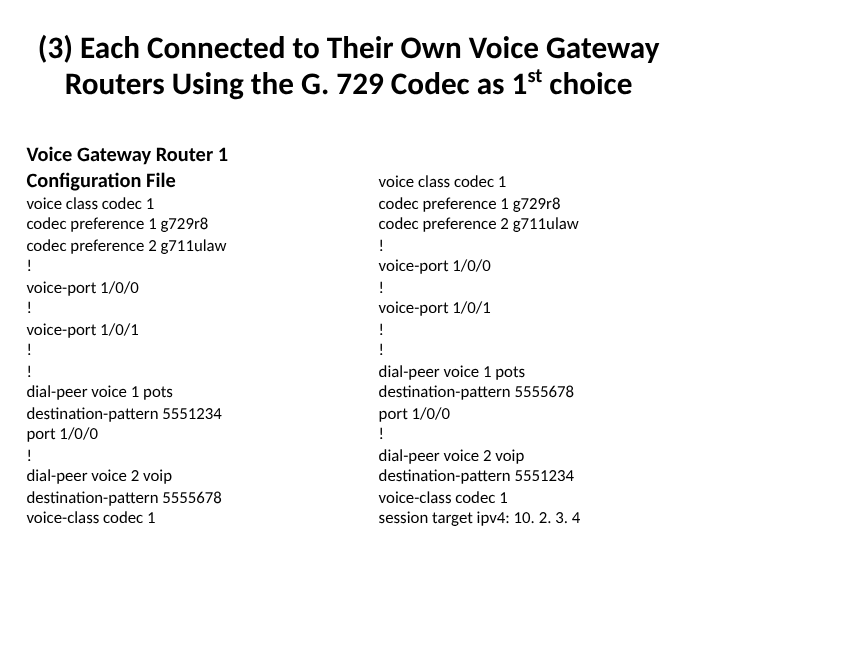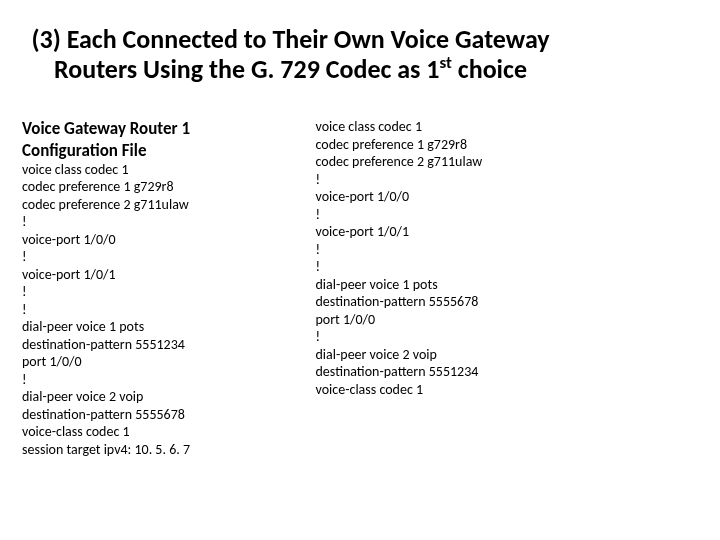--- a/index.html
+++ b/index.html
@@ -29,20 +29,21 @@
   .title sup {
     font-size: 0.65em;
     vertical-align: super;
     line-height: 0;
   }
   .columns {
     display: flex;
     flex-direction: row;
     gap: 50px;
     padding: 0 2px;
+    align-items: flex-end;
   }
   .col {
     flex: 1 1 0;
     min-width: 0;
   }
   .col-header {
     font-weight: 700;
     font-size: 17px;
     line-height: 1.25;
     margin-bottom: 0px;
@@ -73,21 +74,20 @@
           <div class="config-line">voice-port 1/0/1</div>
           <div class="config-line">!</div>
           <div class="config-line">!</div>
           <div class="config-line">dial-peer voice 1 pots</div>
           <div class="config-line">destination-pattern 5551234</div>
           <div class="config-line">port 1/0/0</div>
           <div class="config-line">!</div>
           <div class="config-line">dial-peer voice 2 voip</div>
           <div class="config-line">destination-pattern 5555678</div>
           <div class="config-line">voice-class codec 1</div>
-          <div class="config-line">session target ipv4: 10. 5. 6. 7</div>
         </div>
     </div>
 
     <div class="col">
       <div>
           <div class="config-line">voice class codec 1</div>
           <div class="config-line">codec preference 1 g729r8</div>
           <div class="config-line">codec preference 2 g711ulaw</div>
           <div class="config-line">!</div>
           <div class="config-line">voice-port 1/0/0</div>
@@ -95,17 +95,18 @@
           <div class="config-line">voice-port 1/0/1</div>
           <div class="config-line">!</div>
           <div class="config-line">!</div>
           <div class="config-line">dial-peer voice 1 pots</div>
           <div class="config-line">destination-pattern 5555678</div>
           <div class="config-line">port 1/0/0</div>
           <div class="config-line">!</div>
           <div class="config-line">dial-peer voice 2 voip</div>
           <div class="config-line">destination-pattern 5551234</div>
           <div class="config-line">voice-class codec 1</div>
+          <div class="config-line">session target ipv4: 10. 2. 3. 4</div>
         </div>
     </div>
 
   </div>
 </div>
 
 </body></html>

